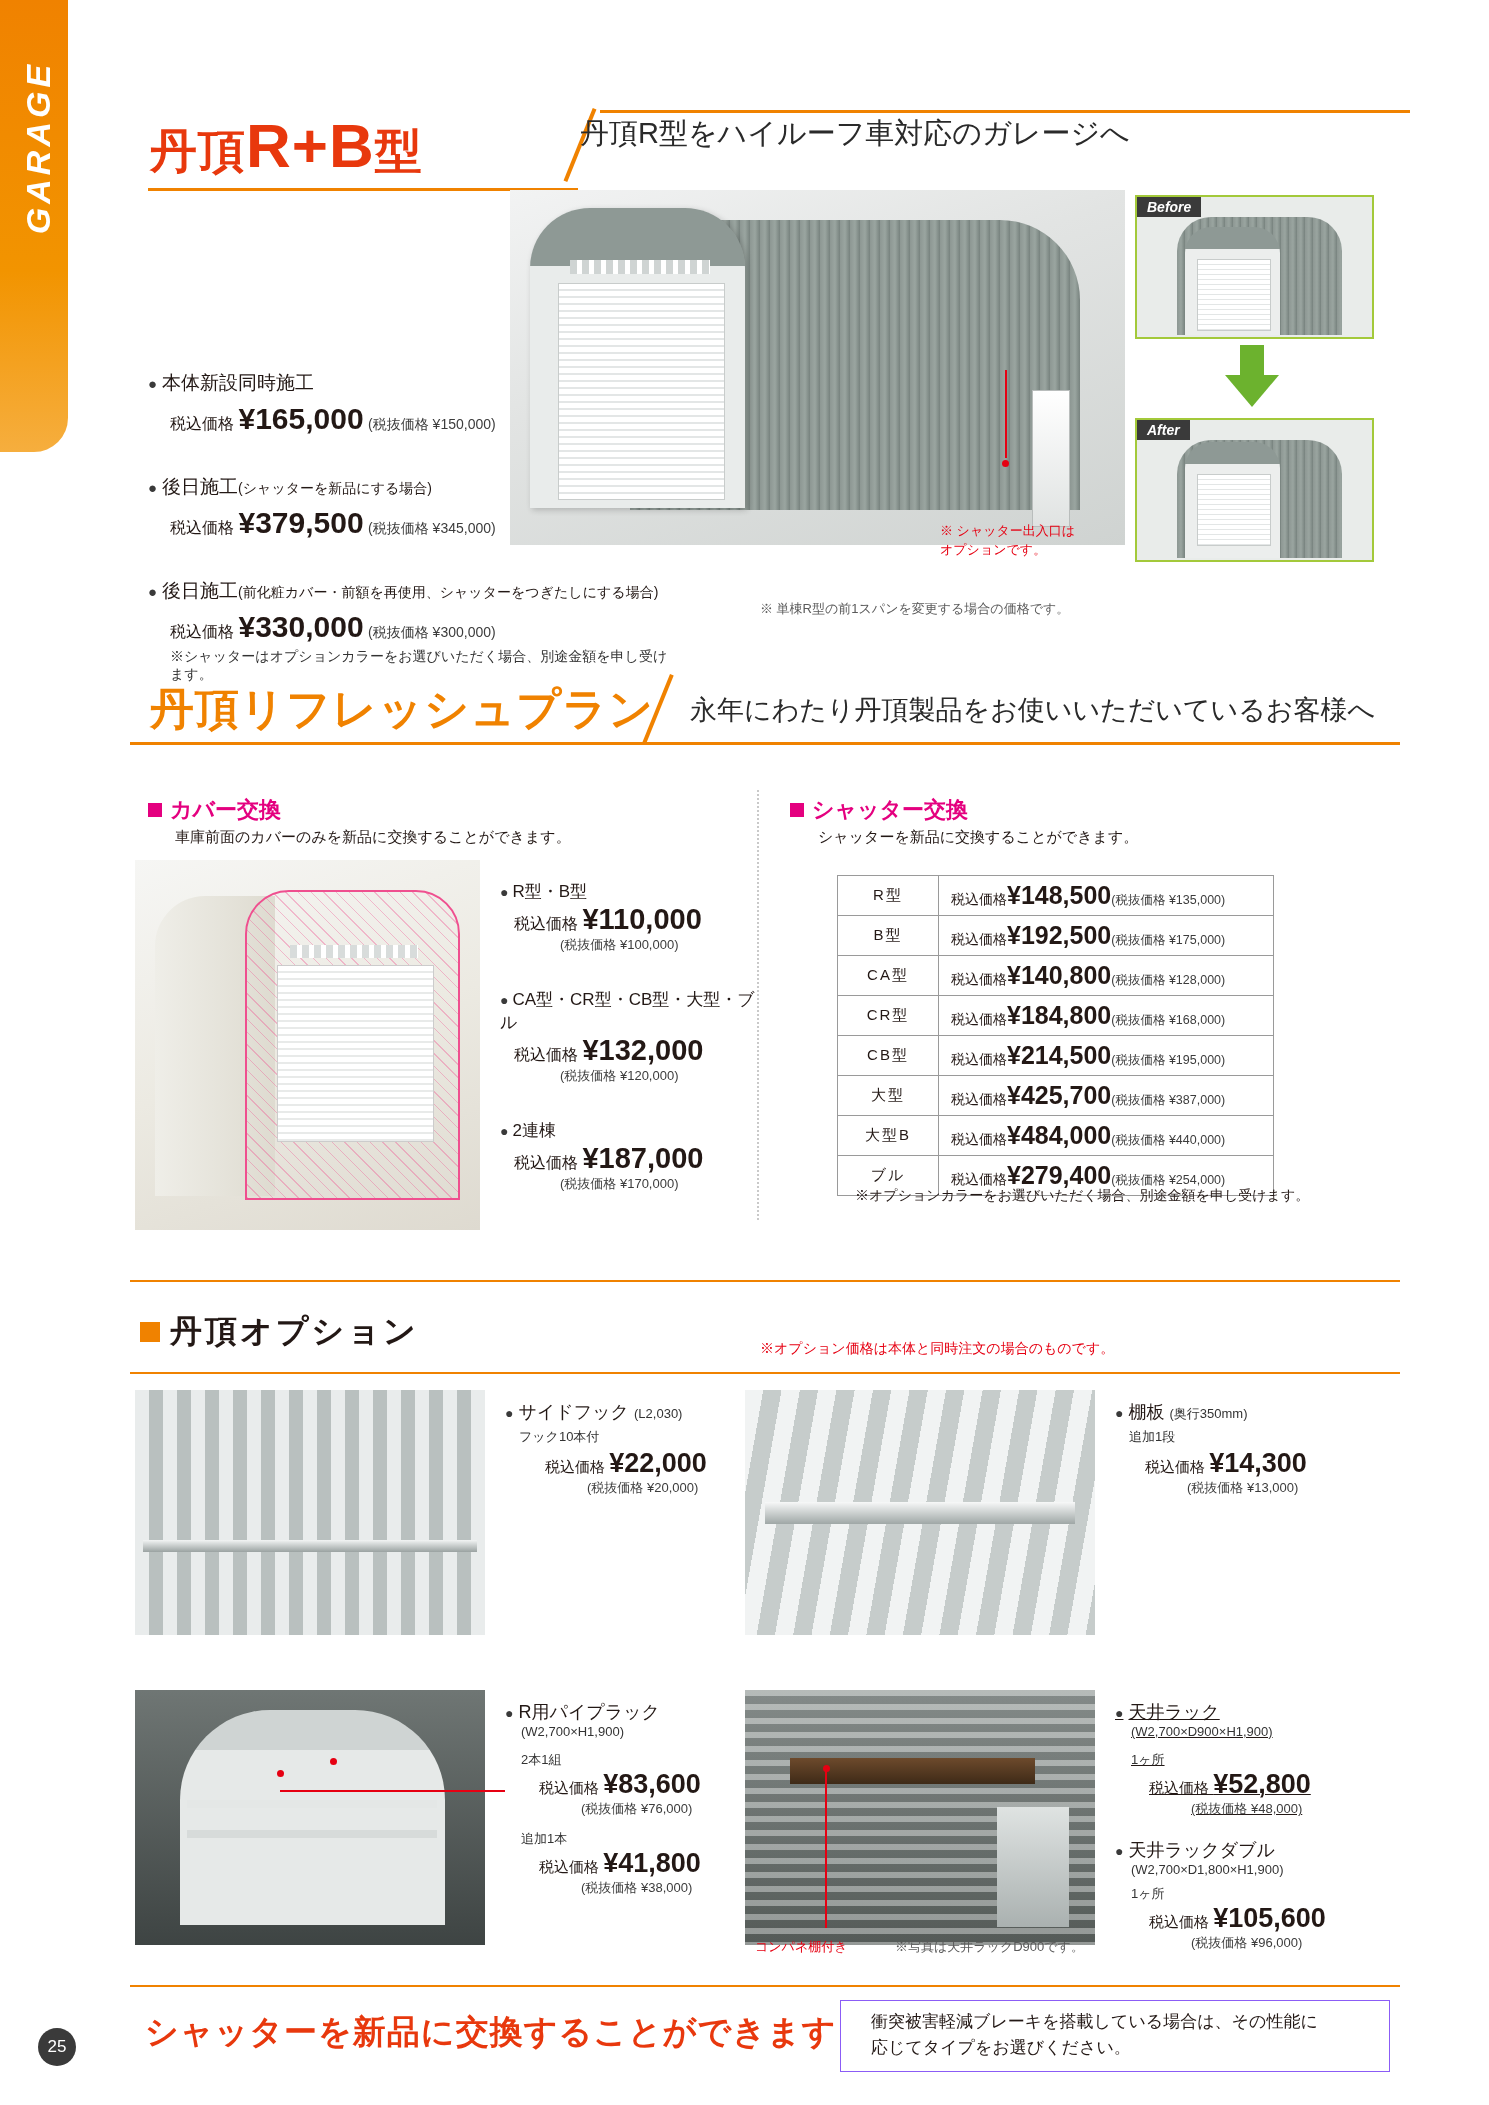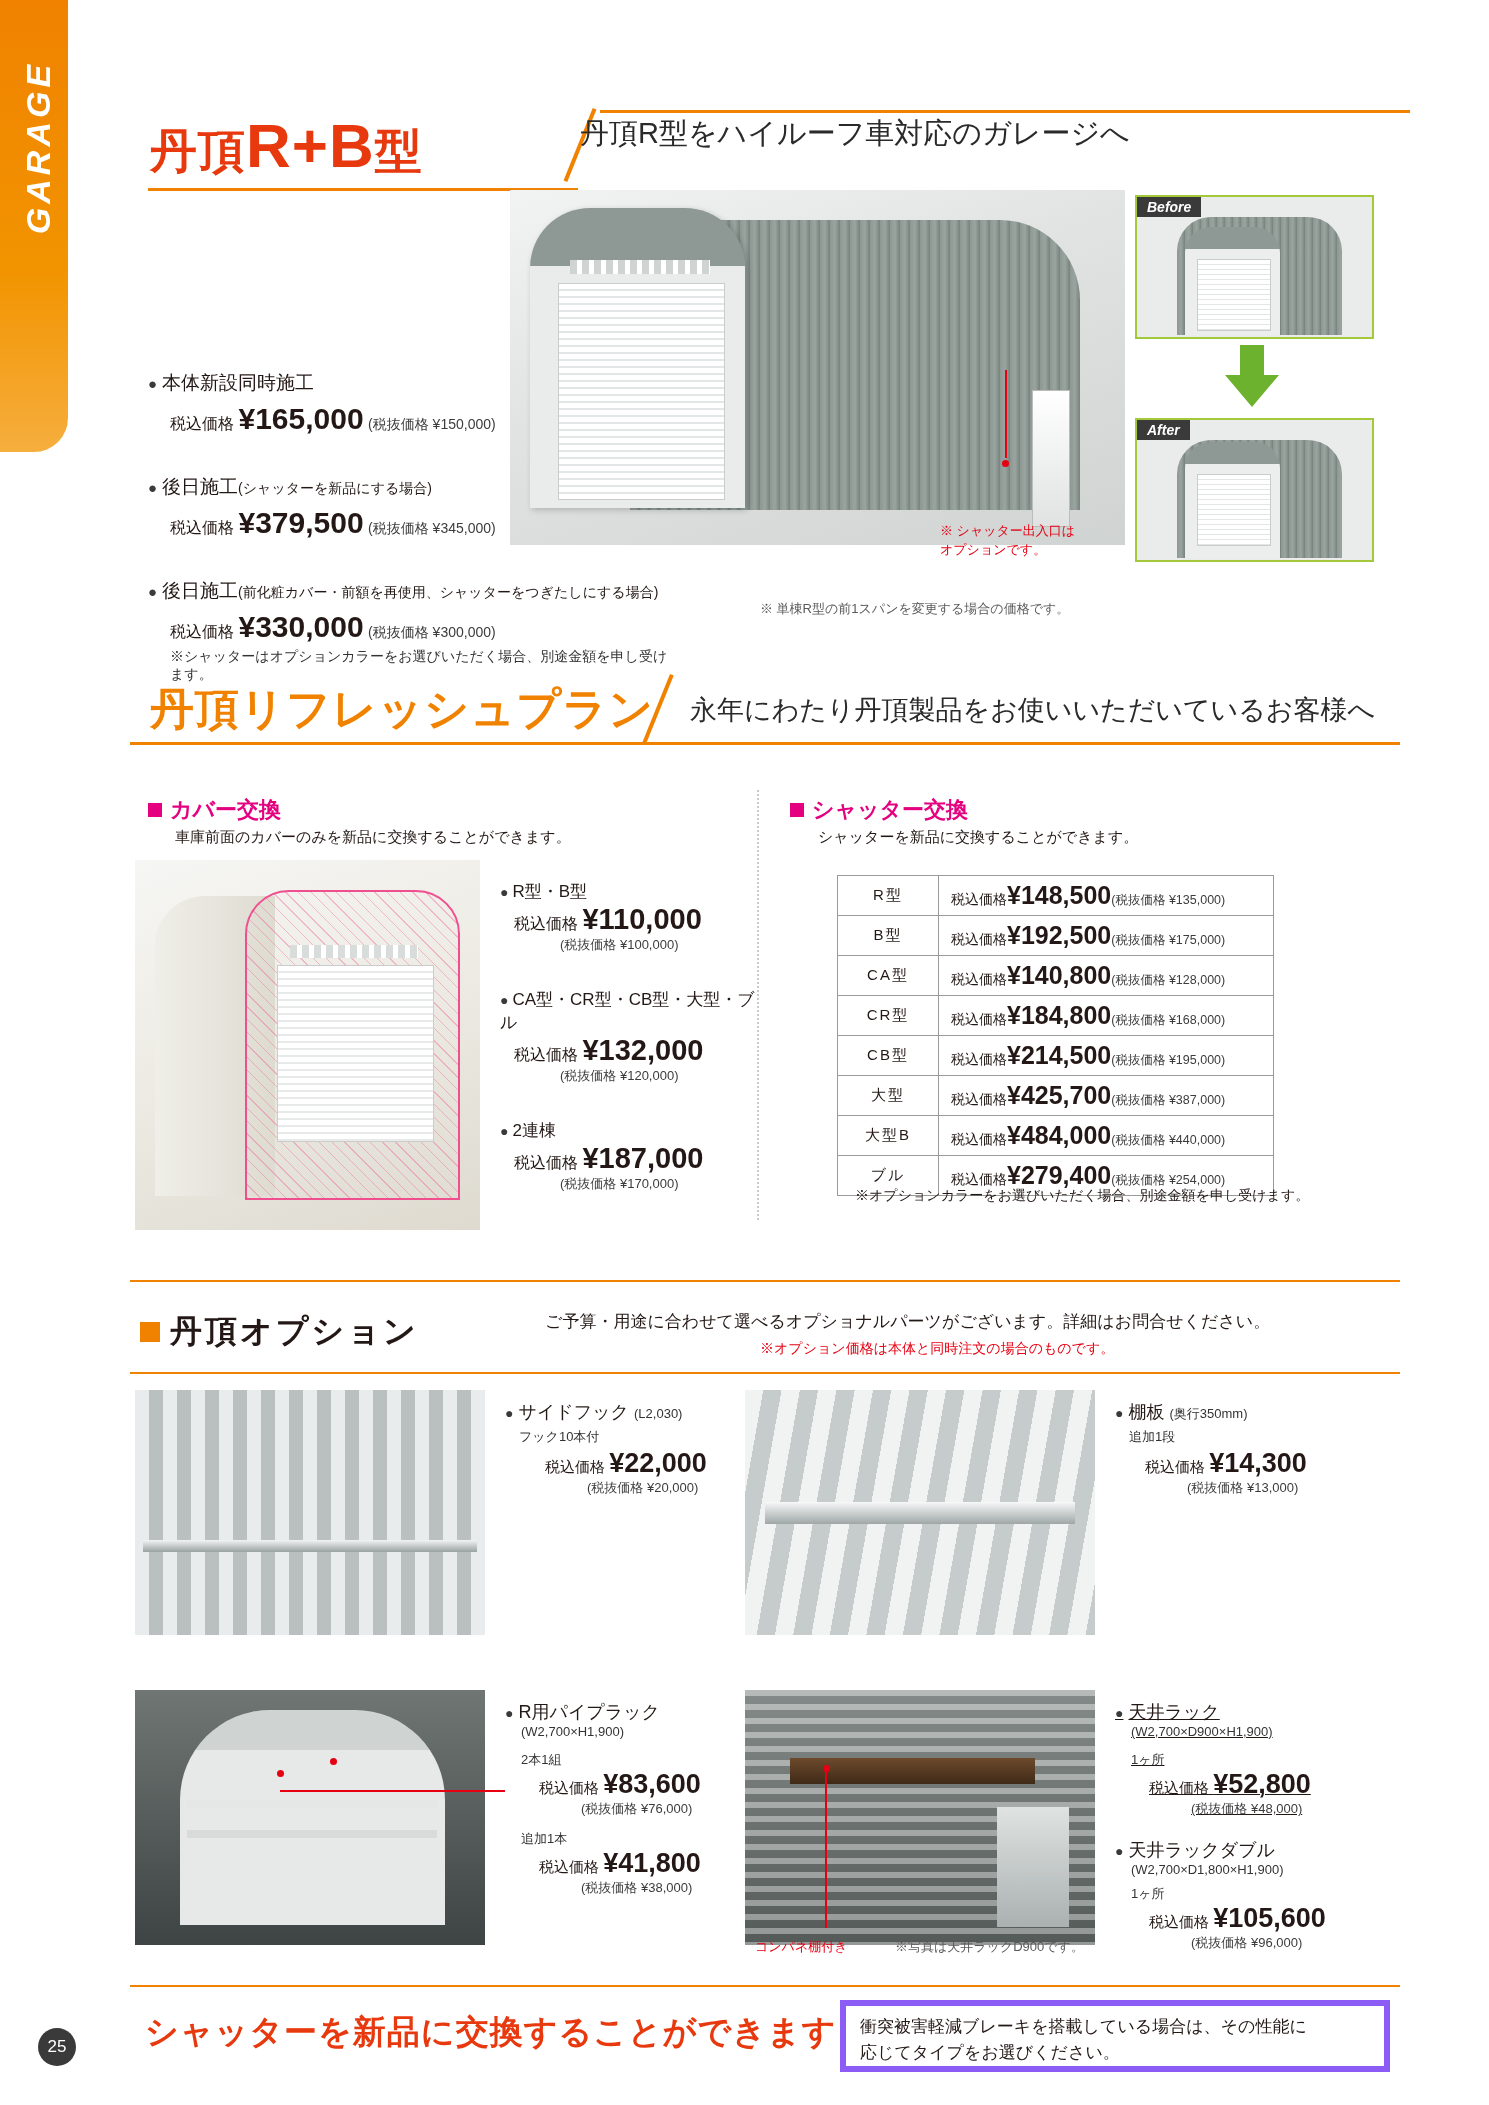--- a/index.html
+++ b/index.html
@@ -425,23 +425,23 @@
   
   .foot-rule {
     position: absolute; left: 130px; top: 1985px; width: 1270px; height: 2px; background: #f08200;
   }
   .foot-title {
     position: absolute; left: 145px; top: 2010px;
     font-size: 33px; font-weight: bold; color: #e8380d; letter-spacing: 1px;
   }
   .foot-box {
     position: absolute; left: 840px; top: 2000px; width: 550px; height: 72px;
-    border: 6px solid #8b5cf6;
+    border: 1px solid #8b5cf6;
     box-sizing: border-box;
-    padding: 8px 14px;
+    padding: 8px 30px;
     font-size: 17px;
     line-height: 1.5;
     color:#231815;
   }
   .pagenum {
     position: absolute; left: 38px; top: 2028px;
     width: 38px; height: 38px; border-radius: 50%;
     background: #3a3a3a; color: #fff;
     font-size: 17px; text-align: center; line-height: 38px;
   }
@@ -597,21 +597,20 @@
           <td class="c1">ブル</td>
           <td class="c2"><span class="lbl">税込価格</span><span class="yen">¥279,400</span><span class="ex">(税抜価格 ¥254,000)</span></td>
         </tr>
       </tbody>
     </table>
   </div>
   <div class="table-note">※オプションカラーをお選びいただく場合、別途金額を申し受けます。</div>
 
   <div class="opt-rule-top"></div>
   <div class="title-3"><span class="sq"></span><span>丹頂オプション</span></div>
-  <div class="opt-desc">ご予算・用途に合わせて選べるオプショナルパーツがございます。詳細はお問合せください。</div>
   <div class="opt-desc2">※オプション価格は本体と同時注文の場合のものです。</div>
   <div class="opt-rule-bot"></div>
 
   <div class="photo op1">
     <div class="ribs"></div>
       <div class="rail"></div>
   </div>
   <div class="opt-text" style="left:505px;top:1400px;width:240px;">
     <div class="hd"><span class="dot">●</span><span>サイドフック</span> <span class="sm">(L2,030)</span></div>
     <div class="sm" style="padding-left:14px;margin-top:4px;">フック10本付</div>

